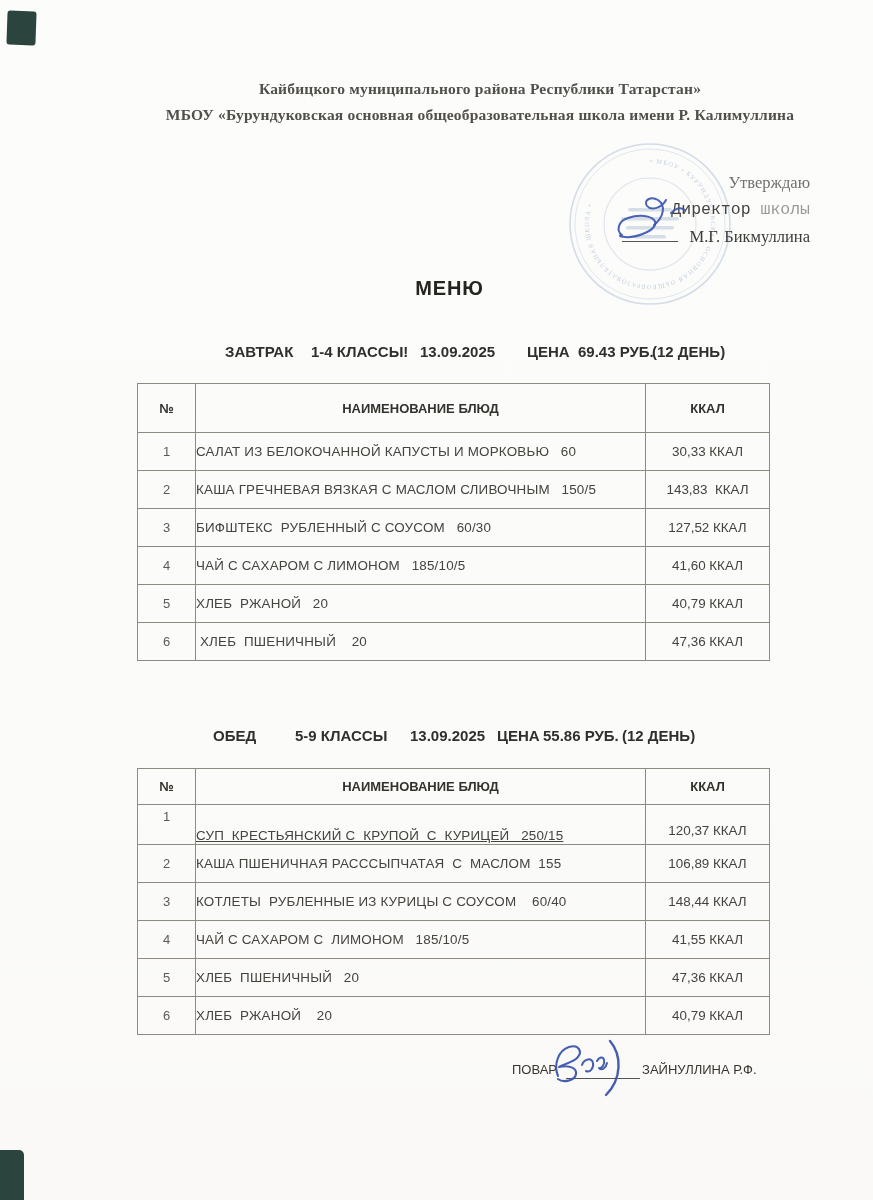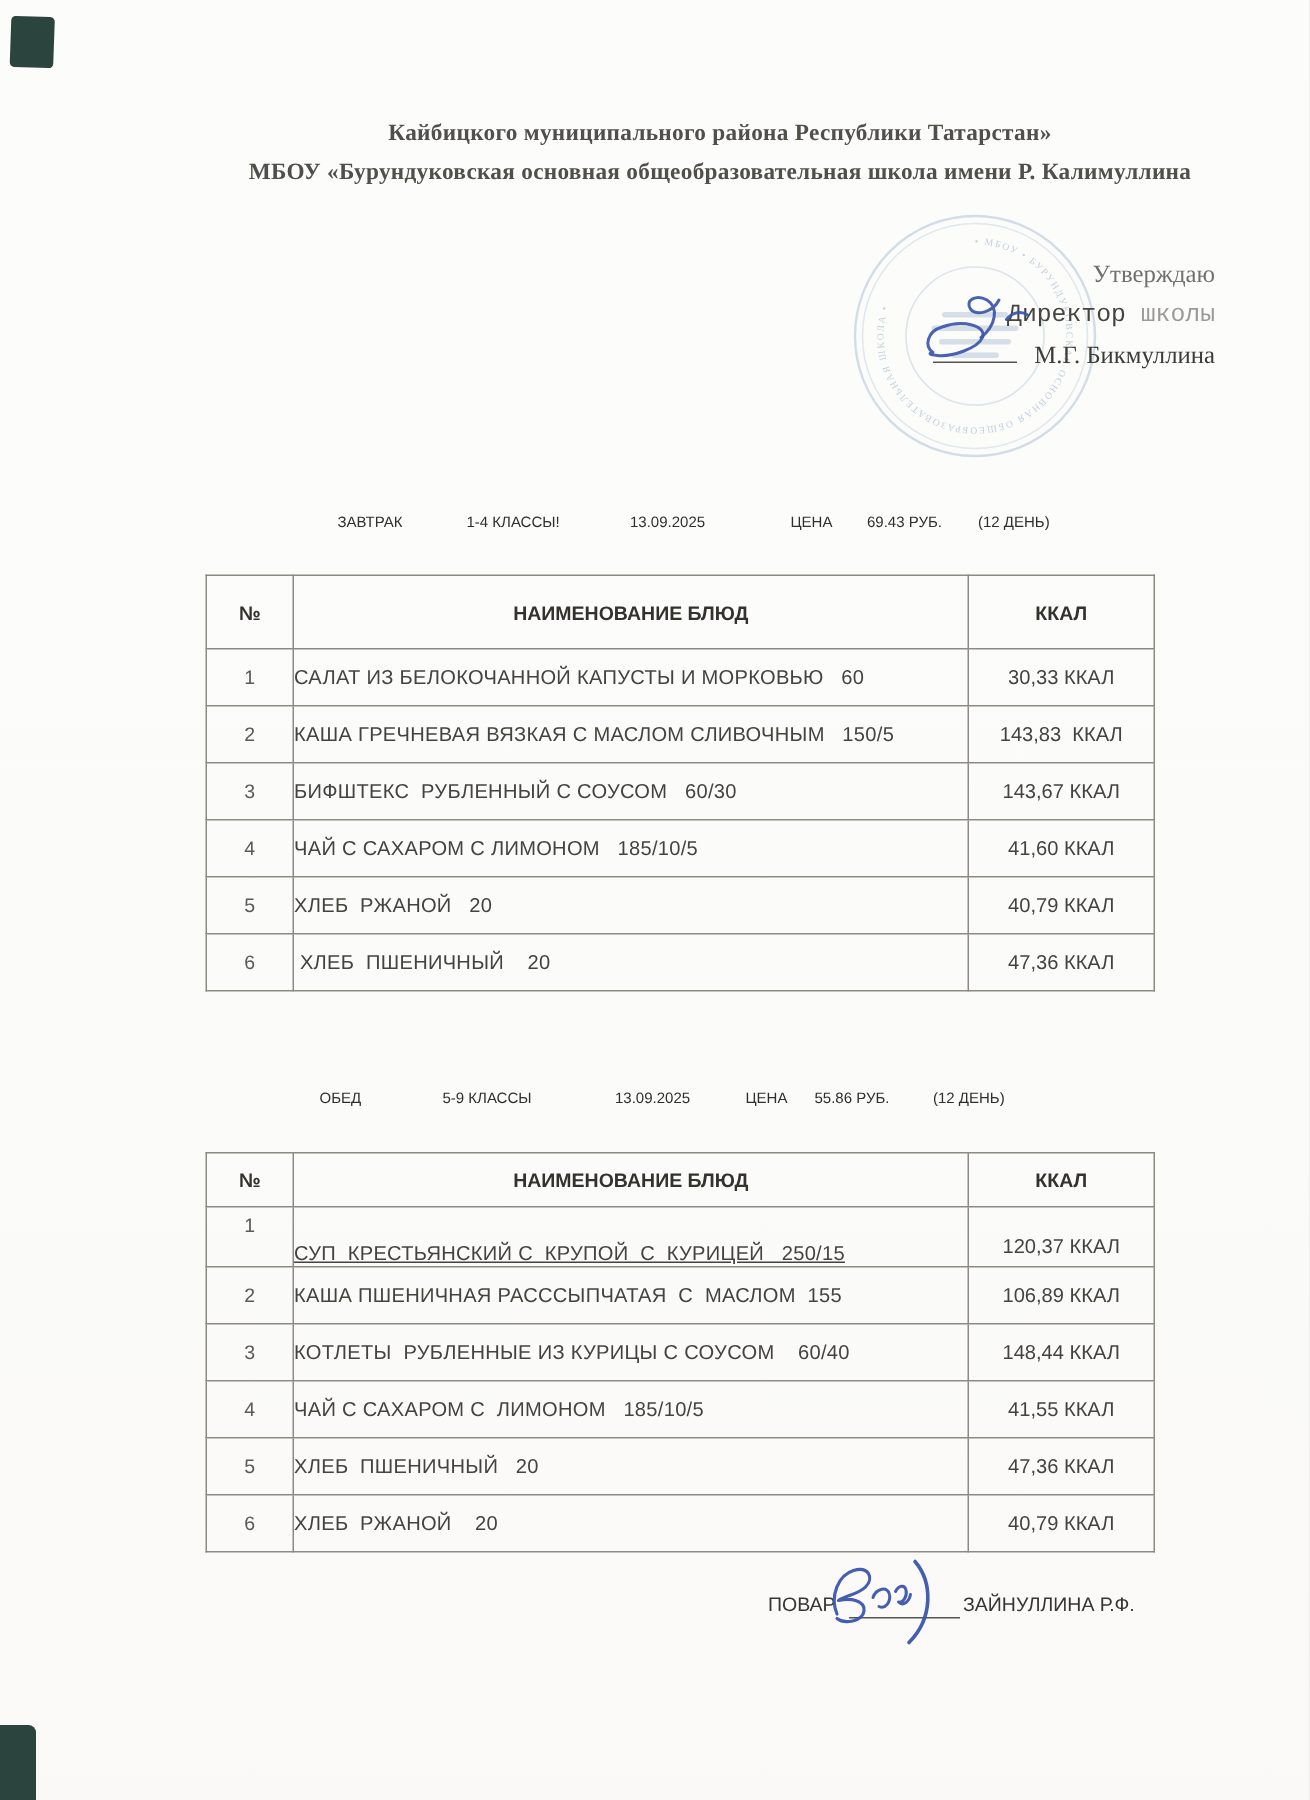--- a/index.html
+++ b/index.html
@@ -31,21 +31,21 @@
   .role-line .faded{color:#9c9a96;}
   .name-line{color:#3c3b36;}
   .sig-underline{display:inline-block;width:56px;border-bottom:1.6px solid #56544f;margin-right:7px;vertical-align:baseline;height:14px;}
   .sig-director{position:absolute;left:613px;top:190px;width:76px;height:58px;}
   
   .menu-title{
     position:absolute;top:277px;left:0;width:100%;text-align:center;padding-left:26px;box-sizing:border-box;
     font-size:20px;font-weight:bold;color:#26241f;letter-spacing:.8px;
   }
   
-  .meal-line{position:absolute;left:0;width:100%;height:18px;font-size:10px;font-weight:normal;color:#312f2b;}
+  .meal-line{position:absolute;left:0;width:100%;height:18px;font-size:15px;font-weight:bold;color:#312f2b;}
   .meal-line span{position:absolute;white-space:pre;}
   .bf-line{top:343px;}
   .ln-line{top:727px;}
   
   table.menu-table{
     position:absolute;left:137px;width:632px;border-collapse:collapse;table-layout:fixed;
     font-size:13.4px;color:#45433e;
   }
   .t1{top:383px;}
   .t2{top:768px;}
@@ -115,20 +115,21 @@
       <span>М.Г. Бикмуллина</span>
     </div>
   </div>
 
   <svg class="sig-director" viewBox="0 0 76 58">
     <path class="ink" stroke-width="2" opacity=".92" d="M9,45 C3,41 5,31 15,28 C29,23 45,27 42,35 C39,42 22,48 12,47 C6,46.5 6,45.5 9,45"></path>
     <path class="ink" stroke-width="2" opacity=".92" d="M41,35 C51,27 53,15 45,10 C38,6 30,10 34,16 C38,21 49,18 53,10"></path>
     <path class="ink" stroke-width="2" opacity=".92" d="M58,23 C62,18 68,17 72,20"></path>
   </svg>
 
+  <div class="menu-title">МЕНЮ</div>
 
   <div class="meal-line bf-line">
     <span style="left:225px">ЗАВТРАК</span>
     <span style="left:311px">1-4 КЛАССЫ!</span>
     <span style="left:420px">13.09.2025</span>
     <span style="left:527px">ЦЕНА</span>
     <span style="left:578px">69.43 РУБ.</span>
     <span style="left:652px">(12 ДЕНЬ)</span>
   </div>
 
@@ -150,21 +151,21 @@
       <td class="kcal">30,33 ККАЛ</td>
     </tr>
     <tr class="drow">
       <td class="num">2</td>
       <td class="dish">КАША ГРЕЧНЕВАЯ ВЯЗКАЯ С МАСЛОМ СЛИВОЧНЫМ   150/5</td>
       <td class="kcal">143,83  ККАЛ</td>
     </tr>
     <tr class="drow">
       <td class="num">3</td>
       <td class="dish">БИФШТЕКС  РУБЛЕННЫЙ С СОУСОМ   60/30</td>
-      <td class="kcal">143,67 ККАЛ</td>
+      <td class="kcal">127,52 ККАЛ</td>
     </tr>
     <tr class="drow">
       <td class="num">4</td>
       <td class="dish">ЧАЙ С САХАРОМ С ЛИМОНОМ   185/10/5</td>
       <td class="kcal">41,60 ККАЛ</td>
     </tr>
     <tr class="drow">
       <td class="num">5</td>
       <td class="dish">ХЛЕБ  РЖАНОЙ   20</td>
       <td class="kcal">40,79 ККАЛ</td>

